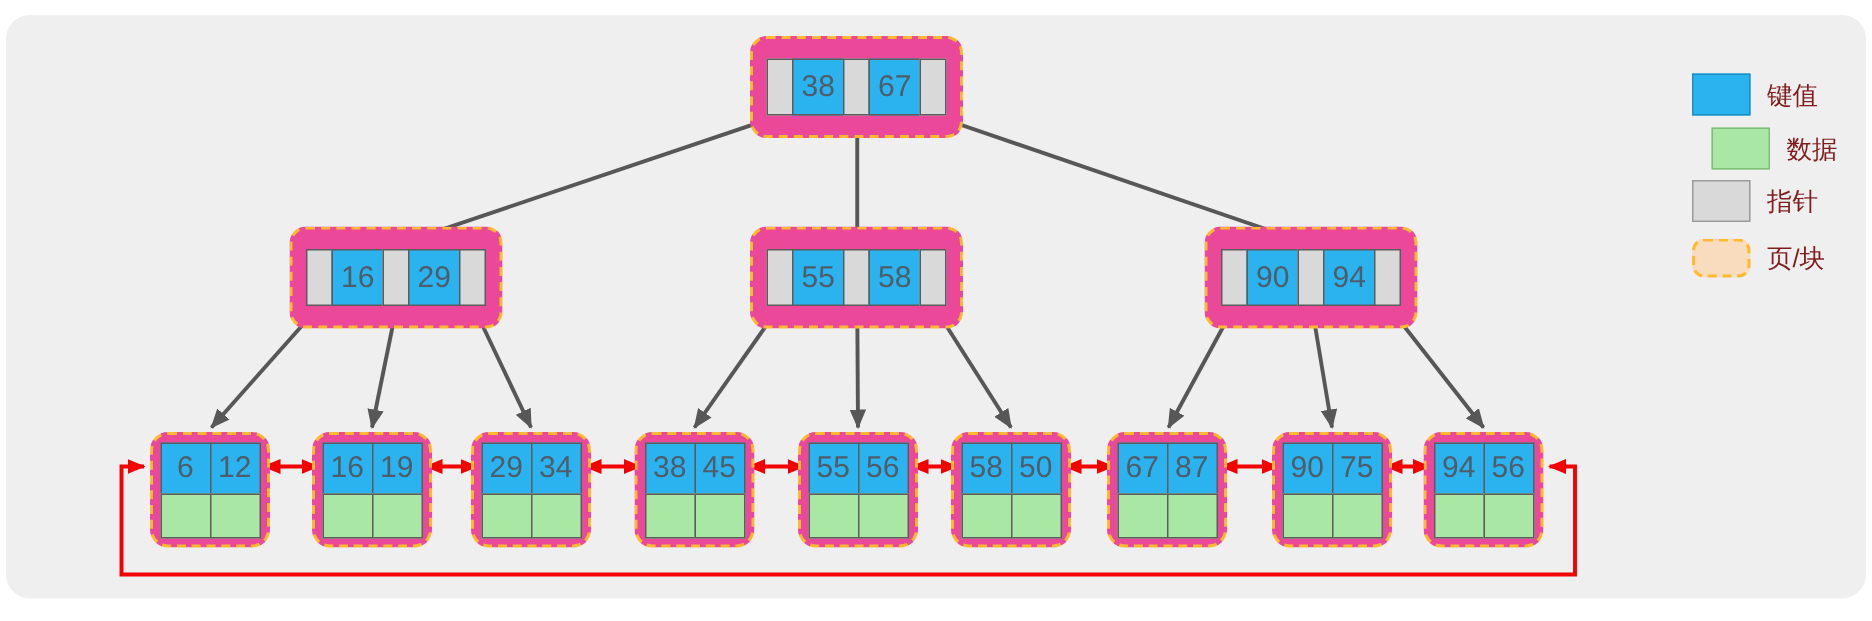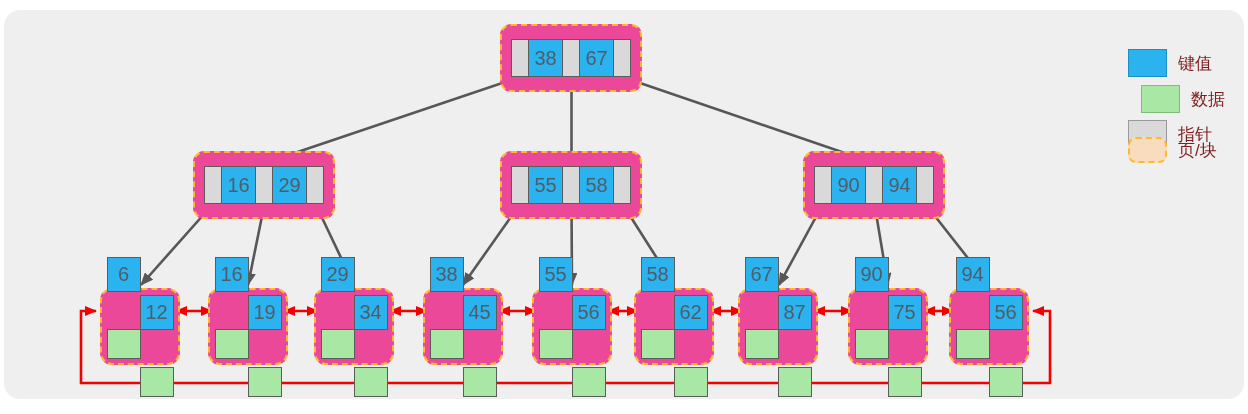--- a/index.html
+++ b/index.html
@@ -17,21 +17,21 @@
   
   .prow{display:flex;height:38px;}
   .prow > div{box-sizing:border-box;border:1px solid #5c5c5c;display:flex;align-items:center;justify-content:center;}
   .prow > div + div{margin-left:-1px;}
   .ptr{width:18px;background:#d9d9d9;}
   .key{width:35px;background:#2bb3ef;font-size:20px;color:#4f5d6a;}
 
   
   .lrow{display:flex;}
   .lrow > div{box-sizing:border-box;border:1px solid #5c5c5c;display:flex;align-items:center;justify-content:center;}
-  .lrow > div + div{margin-left:-1px;margin-top:38px;}
+  .lrow > div + div{margin-left:-1px;}
   .lrow + .lrow{margin-top:-1px;}
   .lkey{width:34px;height:35px;background:#2bb3ef;font-size:20px;color:#4f5d6a;}
   .ldata{width:34px;height:30px;background:#a9e8a4;}
 
   
   .legend{position:absolute;left:1128px;top:49px;}
   .legend-row{position:absolute;display:flex;align-items:center;}
   .swatch{box-sizing:border-box;width:39px;height:28px;}
   .sw-key{background:#2bb3ef;border:1px solid #1b8ec2;}
   .sw-data{background:#a9e8a4;border:1px solid #7dbf78;}
@@ -182,21 +182,21 @@
       <div class="lrow">
         <div class="ldata"></div>
         <div class="ldata"></div>
       </div>
     </div>
   </div>
   <div class="page lnode" style="left:634px;top:288px;">
     <div>
       <div class="lrow">
         <div class="lkey">58</div>
-        <div class="lkey">62</div>
+        <div class="lkey">50</div>
       </div>
       <div class="lrow">
         <div class="ldata"></div>
         <div class="ldata"></div>
       </div>
     </div>
   </div>
   <div class="page lnode" style="left:738px;top:288px;">
     <div>
       <div class="lrow">
@@ -240,18 +240,18 @@
       <div class="legend-label">键值</div>
     </div>
     <div class="legend-row" style="top:36px;padding-left:13px;">
       <div class="swatch sw-data"></div>
       <div class="legend-label">数据</div>
     </div>
     <div class="legend-row" style="top:71px;justify-content:center;">
       <div class="swatch sw-ptr"></div>
       <div class="legend-label">指针</div>
     </div>
-    <div class="legend-row" style="top:88px;text-align:right;">
+    <div class="legend-row" style="top:110px;text-align:right;">
       <div class="swatch sw-page"></div>
       <div class="legend-label">页/块</div>
     </div>
   </div>
 </div>
 
 </body></html>

